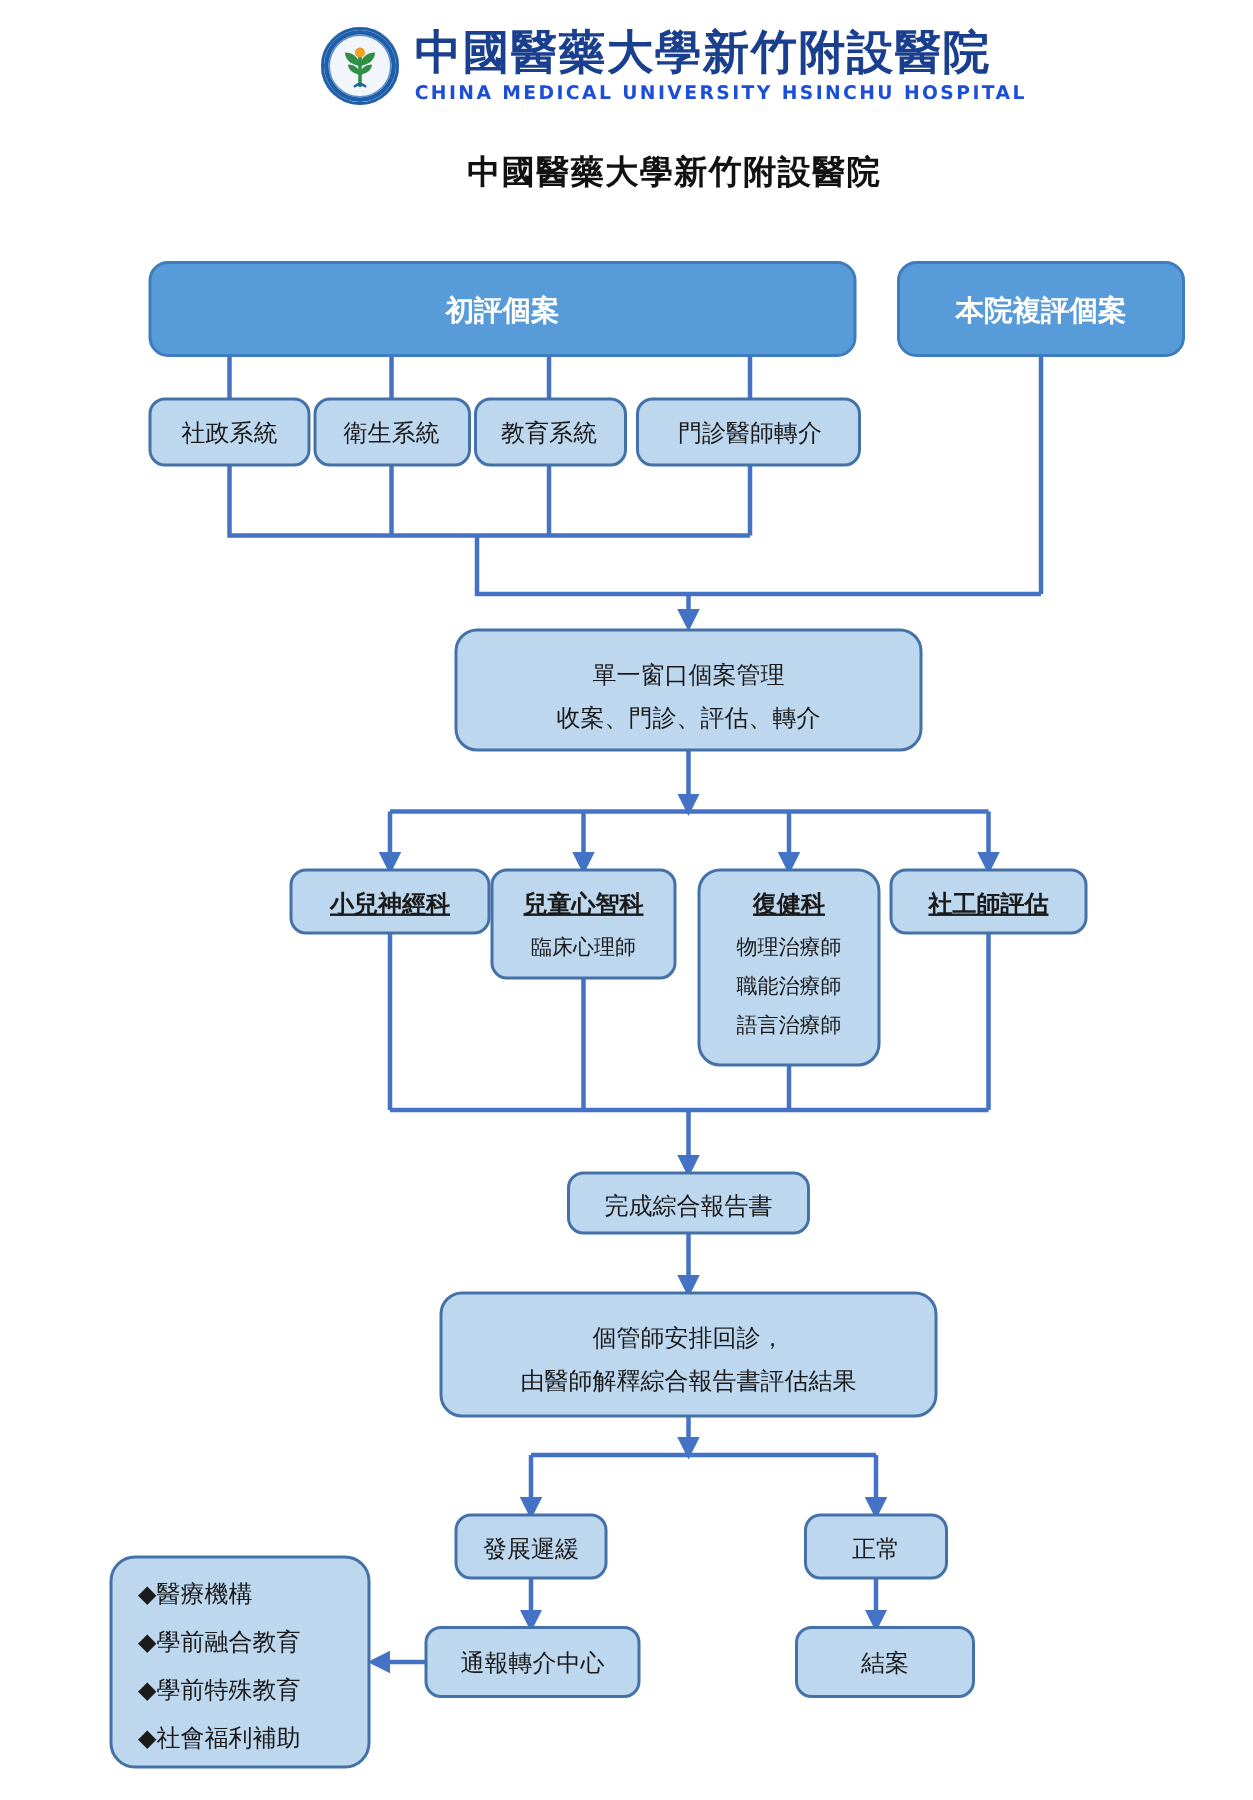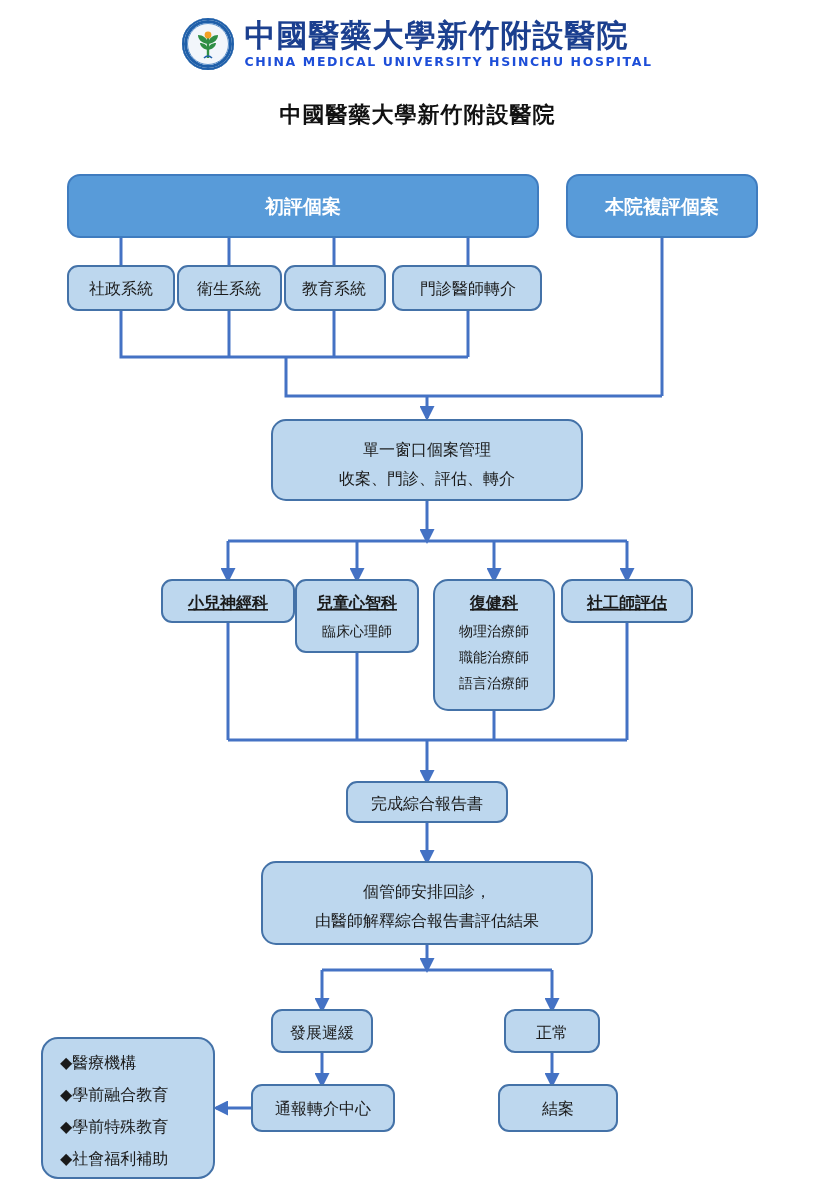--- a/index.html
+++ b/index.html
@@ -1,20 +1,20 @@
 <!DOCTYPE html>
 <html><head>
 <meta charset="utf-8">
 <style>
   html,body{margin:0;padding:0;background:#ffffff;}
   body{
     width:835px;height:1200px;position:relative;overflow:hidden;
     font-family:"DejaVu Sans","Liberation Sans",sans-serif;
   }
-  .page{position:relative;width:672px;height:1200px;}
+  .page{position:relative;width:672px;height:1200px;margin-left:32px;}
 
   
   .header{position:absolute;left:0;top:8px;width:835px;height:72px;
           display:flex;align-items:center;justify-content:center;gap:10px;}
   .logo-mark{width:52px;height:52px;border-radius:50%;position:relative;flex:0 0 auto;
              background:#1f5fa9;
              box-shadow:inset 0 0 0 2px #ffffff, inset 0 0 0 4px #1f5fa9;}
   .logo-mark .inner{position:absolute;inset:5px;border-radius:50%;background:#eef3f9;}
   .logo-mark .ring{position:absolute;inset:9px;border-radius:50%;border:1px solid #5b8fc9;}
   .logo-mark svg{position:absolute;inset:0;width:100%;height:100%;}

